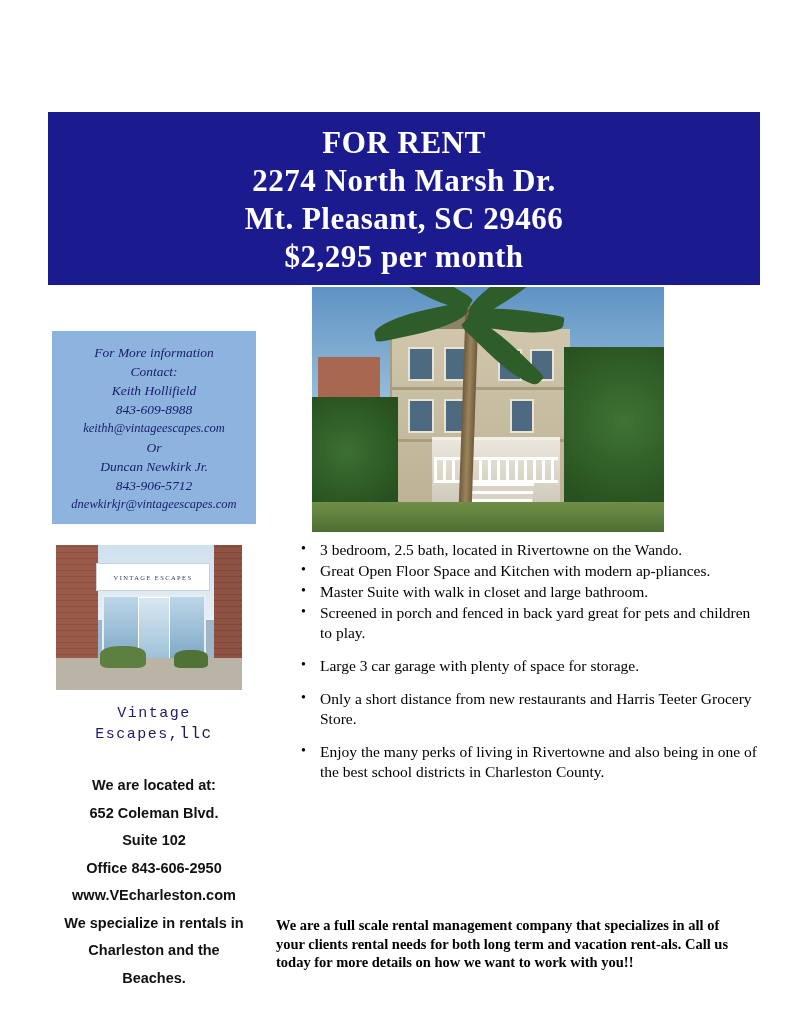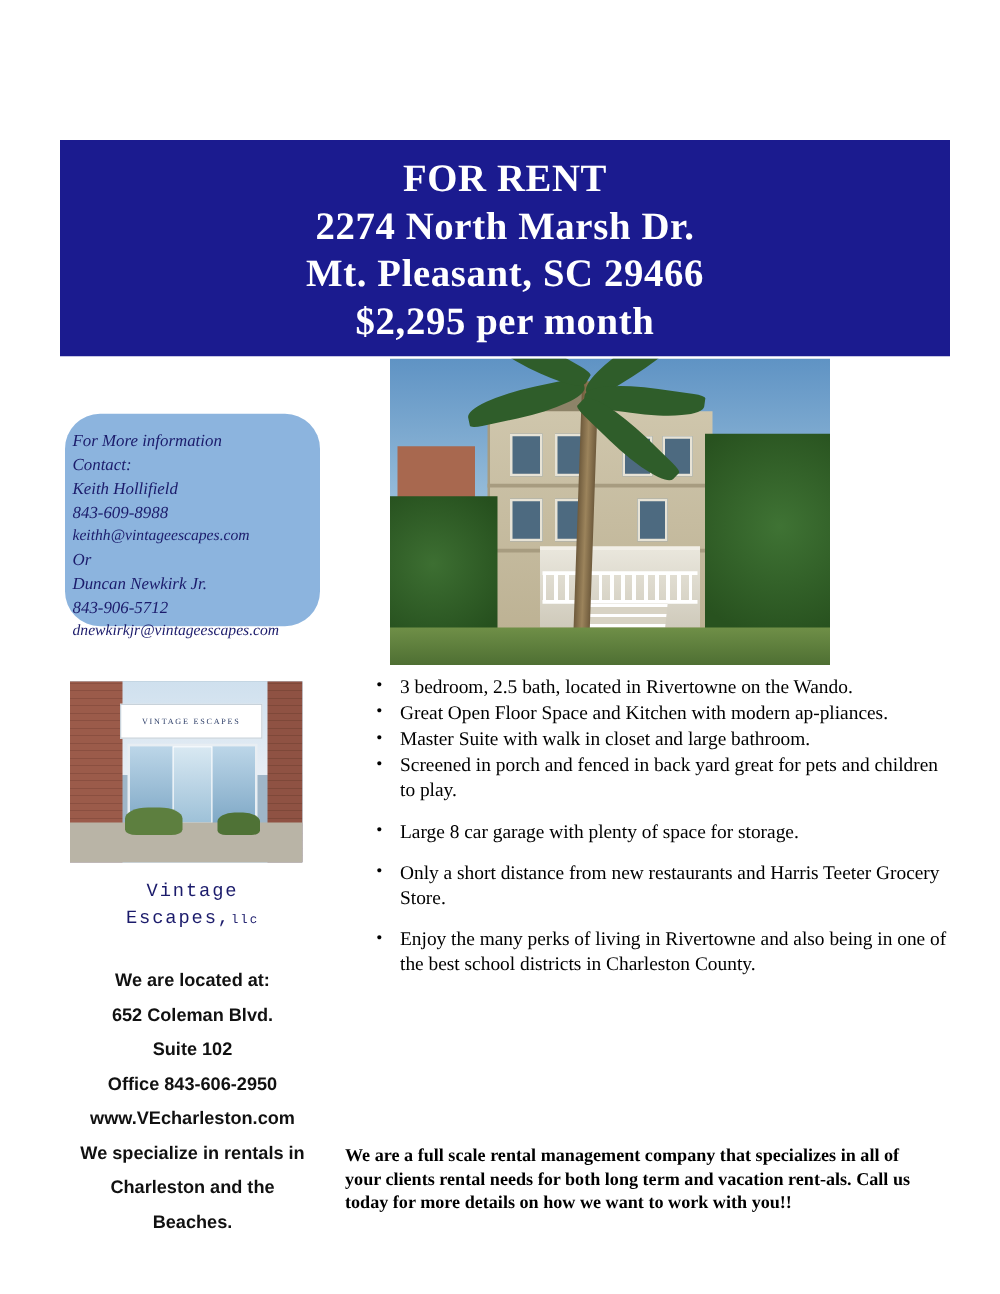--- a/index.html
+++ b/index.html
@@ -41,25 +41,24 @@
   
   .left-col {
     position: absolute;
     left: 52px;
     top: 331px;
     width: 204px;
   }
   .contact-box {
     background: #8cb4de;
     width: 204px;
-    height: 170px;
+    height: 193px;
     box-sizing: border-box;
     padding: 12px 6px 6px 6px;
-    text-align: left;
-    border-radius: 28px;
+    text-align: center;
   }
   .contact-line {
     font-family: "Liberation Serif", serif;
     font-style: italic;
     font-size: 13.5px;
     line-height: 19px;
     color: #1b1b6b;
   }
   .contact-line.small {
     font-size: 12.5px;
@@ -131,21 +130,21 @@
   .brand-line1 {
     font-size: 15px;
     letter-spacing: 1.5px;
     line-height: 21px;
   }
   .brand-line2 {
     font-size: 15px;
     letter-spacing: 1.5px;
     line-height: 21px;
   }
-  .brand .sm { font-size: 10px; }
+  .brand .sm { font-size: 16px; }
 
   .located-box {
     position: absolute;
     left: 52px;
     top: 772px;
     width: 204px;
     text-align: center;
     font-family: "Liberation Sans", sans-serif;
     font-size: 14.5px;
     line-height: 27.5px;
@@ -363,19 +362,19 @@
   <div class="hp-bushL"></div>
   <div class="hp-grass"></div>
 </div>
 
 <div class="features">
   <ul>
     <li>3 bedroom, 2.5 bath, located in Rivertowne on the Wando.</li>
     <li>Great Open Floor Space and Kitchen with modern ap-pliances.</li>
     <li>Master Suite with walk in closet and large bathroom.</li>
     <li>Screened in porch and fenced in back yard great for pets and children to play.</li>
-    <li class="gap">Large 8 car garage with plenty of space for storage.</li>
+    <li class="gap">Large 3 car garage with plenty of space for storage.</li>
     <li class="gap">Only a short distance from new restaurants and Harris Teeter Grocery Store.</li>
     <li class="gap">Enjoy the many perks of living in Rivertowne and also being in one of the best school districts in Charleston County.</li>
   </ul>
 </div>
 
 <div class="footer-note">We are a full scale rental management company that specializes in all of your clients rental needs for both long term and vacation rent-als. Call us today for more details on how we want to work with you!!</div>
 
 </body></html>

